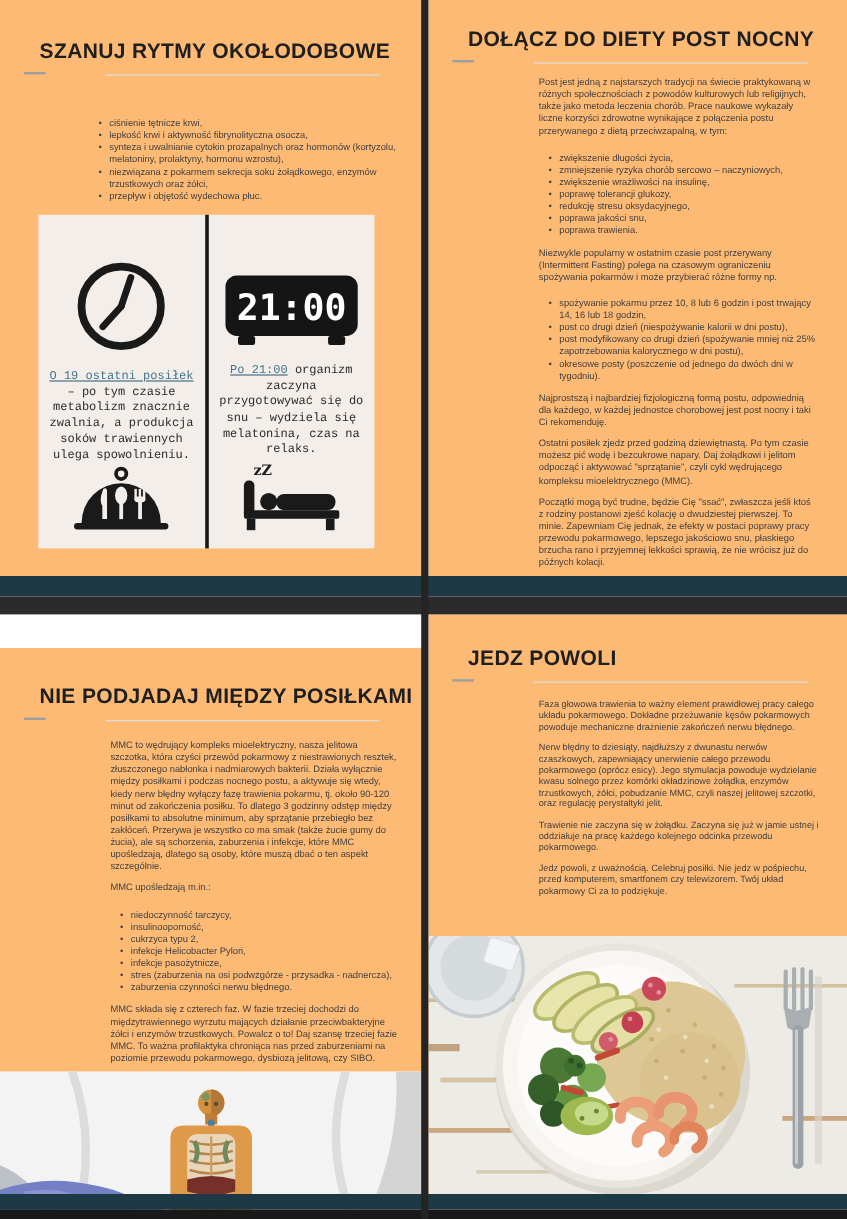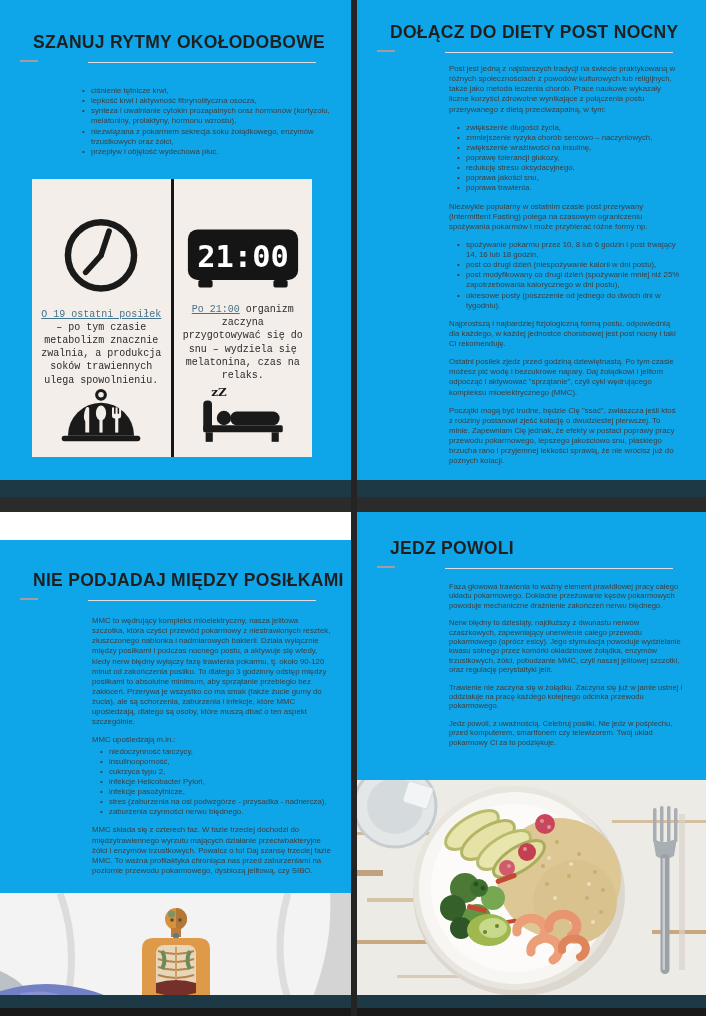--- a/index.html
+++ b/index.html
@@ -11,40 +11,40 @@
 
   
   .bar{position:absolute;left:0;width:706px}
   .top-teal{top:480px;height:17px;background:#1e3946}
   .mid-band{top:497px;height:15px;background:#2b2b2b}
   .bot-teal{top:995px;height:13px;background:#1e3946}
   .bot-black{top:1008px;height:8px;background:#191919}
   .v-divider{position:absolute;top:0;left:351px;width:6px;height:1016px;background:#242424;z-index:6}
 
   
-  .page{position:absolute;background:#0ea5e9;overflow:hidden}
+  .page{position:absolute;background:#fdba74;overflow:hidden}
   .page-tl{left:0;top:0;width:352px;height:480px}
   .page-tr{left:357px;top:0;width:349px;height:480px}
   .page-bl{left:0;top:540px;width:352px;height:483px}
   .page-br{left:357px;top:512px;width:349px;height:484px}
 
   .page-title{
     position:absolute;left:33px;margin:0;
     font-size:17.5px;font-weight:bold;color:#1f1f1f;letter-spacing:.3px;
   }
   .title-dash{position:absolute;left:20px;width:18px;height:2px;background:#9e9e9e}
   .title-rule{position:absolute;left:88px;width:228px;height:1px;background:#dedede}
 
   .body-col{position:absolute;color:#3f3f3f;font-size:7.8px;line-height:1.3}
   .body-col p{margin:0 0 8px}
   .body-col p:last-child{margin-bottom:0}
   .para{margin:0 0 8px}
   .line{margin:0 0 1px}
 
-  ul.bullets{list-style:none;margin:0 0 8px 6px;padding:0}
+  ul.bullets{list-style:none;margin:12px 0 8px 6px;padding:0}
   ul.bullets li{position:relative;padding-left:11px;margin:0}
   ul.bullets li::before{content:"•";position:absolute;left:2px;top:0;font-size:8px;color:#3f3f3f}
 
   
   .page-tl .page-title{top:32px}
   .page-tl .title-dash{top:60px}
   .page-tl .title-rule{top:62px}
   .tl-bullets{position:absolute;left:74px;top:86px;width:262px;font-size:7.8px;line-height:1.3;color:#3f3f3f}
 
   

